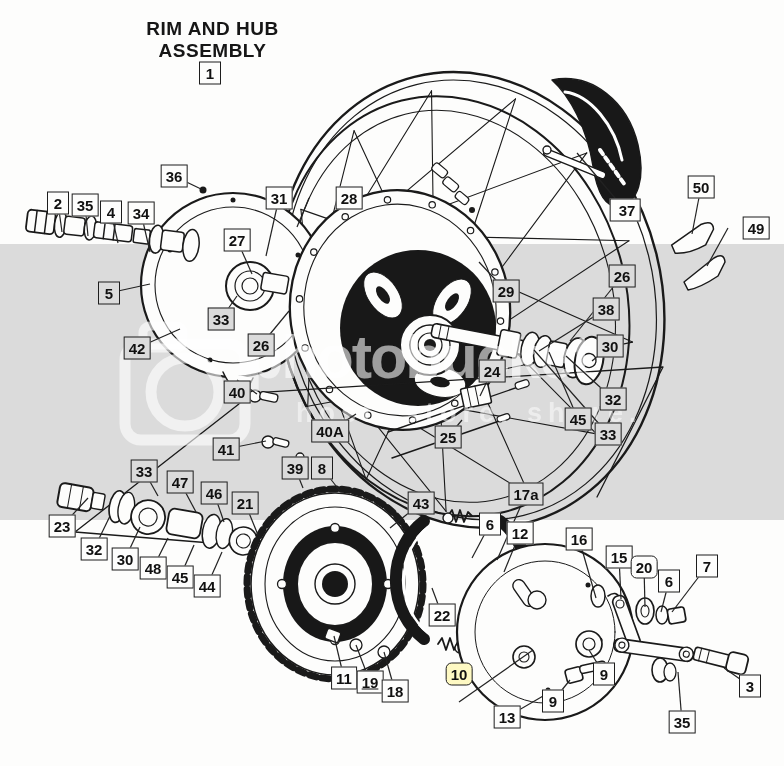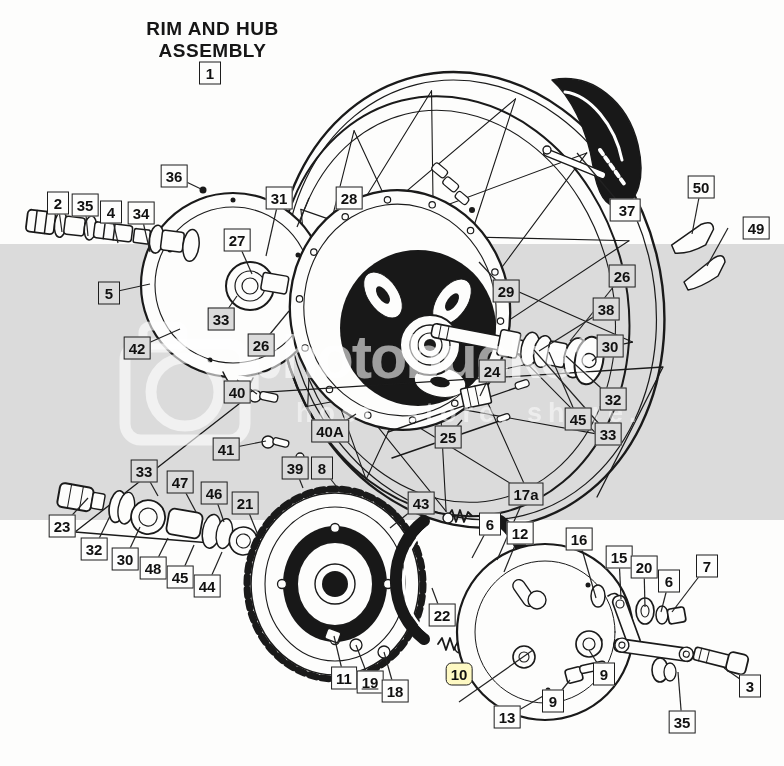--- a/index.html
+++ b/index.html
@@ -380,21 +380,21 @@
       <div class="callout" style="left: 125px; top: 559px; background: rgb(253, 253, 252);">30</div>
       <div class="callout" style="left: 153px; top: 568px; background: rgb(253, 253, 252);">48</div>
       <div class="callout" style="left: 180px; top: 577px; background: rgb(253, 253, 252);">45</div>
       <div class="callout" style="left: 207px; top: 586px; background: rgb(253, 253, 252);">44</div>
       <div class="callout" style="left: 421px; top: 503px; background: rgb(219, 219, 219);">43</div>
       <div class="callout" style="left: 526px; top: 494px; background: rgb(219, 219, 219);">17a</div>
       <div class="callout" style="left: 490px; top: 524px; background: rgb(253, 253, 252);">6</div>
       <div class="callout" style="left: 520px; top: 533px; background: rgb(253, 253, 252);">12</div>
       <div class="callout" style="left: 579px; top: 539px; background: rgb(253, 253, 252);">16</div>
       <div class="callout" style="left: 619px; top: 557px; background: rgb(253, 253, 252);">15</div>
-      <div class="callout" style="left: 644px; top: 567px; background: rgb(253, 253, 252);">20</div>
+      <div class="callout" style="left: 644px; top: 567px; background: rgb(253, 253, 252); border-radius: 6px;">20</div>
       <div class="callout" style="left: 669px; top: 581px; background: rgb(253, 253, 252);">6</div>
       <div class="callout" style="left: 707px; top: 566px; background: rgb(253, 253, 252);">7</div>
       <div class="callout" style="left: 442px; top: 615px; background: rgb(253, 253, 252);">22</div>
       <div class="callout" style="left: 344px; top: 678px; background: rgb(253, 253, 252);">11</div>
       <div class="callout" style="left: 370px; top: 682px; background: rgb(253, 253, 252); text-decoration: underline;">19</div>
       <div class="callout" style="left: 395px; top: 691px; background: rgb(253, 253, 252);">18</div>
       <div class="callout" style="left: 459px; top: 674px; background: #fef9c3; border-radius: 6px;">10</div>
       <div class="callout" style="left: 507px; top: 717px; background: rgb(253, 253, 252);">13</div>
       <div class="callout" style="left: 553px; top: 701px; background: rgb(253, 253, 252);">9</div>
       <div class="callout" style="left: 604px; top: 674px; background: rgb(253, 253, 252);">9</div>

